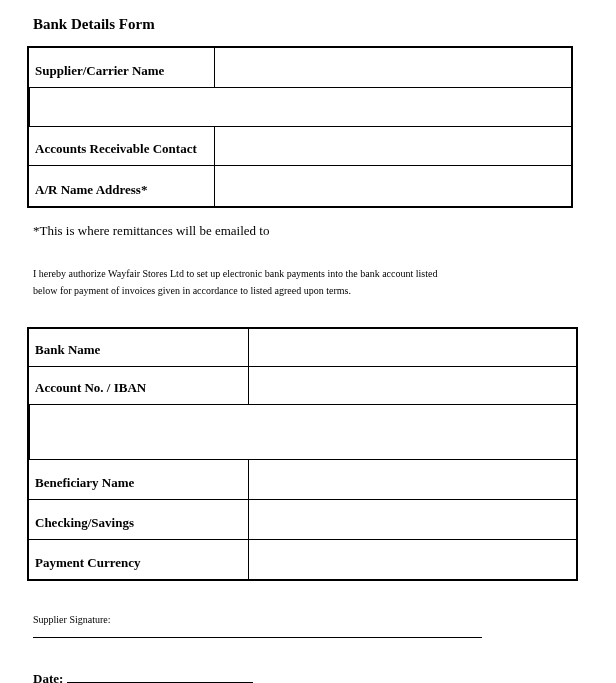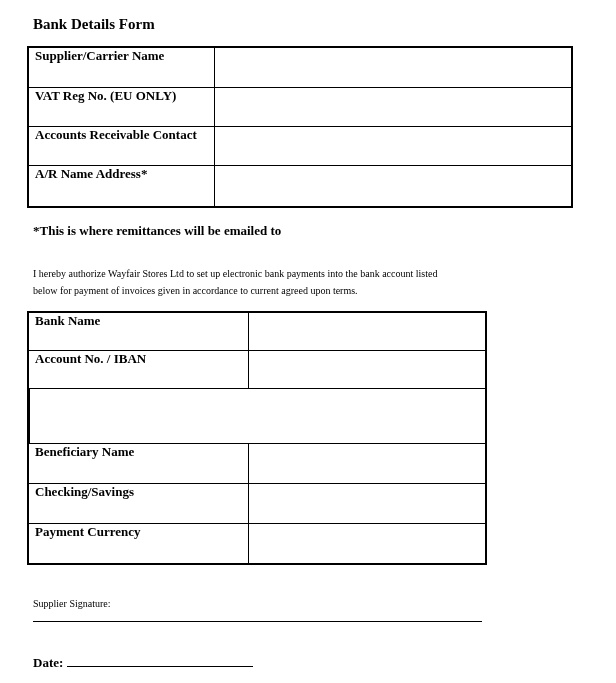--- a/index.html
+++ b/index.html
@@ -4,32 +4,32 @@
 <style>
   * { margin: 0; padding: 0; box-sizing: border-box; }
   html, body { width: 616px; height: 683px; background: #ffffff; overflow: hidden; }
   body { font-family: "Liberation Serif", "DejaVu Serif", serif; color: #000000; }
   .page { position: relative; width: 616px; height: 683px; background: #ffffff; }
 
   .doc-title { margin: 16px 0 0 33px; font-size: 15px; font-weight: bold; line-height: 16px; }
 
   .form-table { margin-left: 27px; border: 2px solid #000000; background: #ffffff; }
   .t1 { margin-top: 14px; width: 546px; }
-  .t2 { margin-top: 12px; width: 460px; }
+  .t2 { margin-top: 28px; width: 551px; }
   .trow { display: flex; border-bottom: 1.5px solid #000000; }
   .trow:last-child { border-bottom: none; }
-  .label-cell { display: flex; align-items: flex-start; padding: 0 4px 9px 6px; }
+  .label-cell { display: flex; align-items: flex-end; padding: 0 4px 9px 6px; }
   .t1 .label-cell { width: 185px; }
   .t2 .label-cell { width: 219px; }
   .value-cell { flex: 1; border-left: 1.5px solid #000000; }
   .cell-label { font-size: 13px; font-weight: bold; line-height: 15px; white-space: nowrap; }
   .cell-label.two-line { white-space: normal; max-width: 196px; }
   .r40 { height: 40px; } .r39 { height: 39px; } .r38 { height: 38px; } .r55 { height: 55px; }
 
-  .note { margin: 15px 0 0 33px; font-size: 13px; font-weight: bold; line-height: 16px; }
+  .note { margin: 15px 0 0 33px; font-size: 13px; font-weight: normal; line-height: 16px; }
 
   .auth-para { margin: 26px 0 0 33px; width: 560px; font-size: 10px; line-height: 17px; }
 
   .sig-label { margin: 31px 0 0 33px; font-size: 10px; font-weight: normal; line-height: 16px; }
   .sig-line { margin: 9px 0 0 33px; width: 449px; height: 0; border-top: 1.5px solid #000000; }
 
   .date-row { margin: 31px 0 0 33px; font-size: 13px; font-weight: bold; line-height: 18px; }
   .date-line { display: inline-block; width: 186px; height: 14px; border-bottom: 1.5px solid #000000; margin-left: 4px; }
 </style>
 </head>
@@ -40,44 +40,41 @@
   <div class="doc-title">Bank Details Form</div>
 
   <div class="form-table t1">
     <div class="trow r40">
       <div class="label-cell">
         <span class="cell-label">Supplier/Carrier Name</span>
       </div>
       <div class="value-cell"></div>
     </div>
     <div class="trow r39">
-      <div class="label-cell">
-        <span class="cell-label">VAT Reg No. (EU ONLY)</span>
-      </div>
       <div class="value-cell"></div>
     </div>
     <div class="trow r39">
       <div class="label-cell">
         <span class="cell-label">Accounts Receivable Contact</span>
       </div>
       <div class="value-cell"></div>
     </div>
     <div class="trow r40">
       <div class="label-cell">
         <span class="cell-label">A/R Name Address*</span>
       </div>
       <div class="value-cell"></div>
     </div>
   </div>
 
   <div class="note">*This is where remittances will be emailed to</div>
 
   <div class="auth-para">
     <div>I hereby authorize Wayfair Stores Ltd to set up electronic bank payments into the bank account listed</div>
-    <div>below for payment of invoices given in accordance to current agreed upon terms.</div>
+    <div>below for payment of invoices given in accordance to listed agreed upon terms.</div>
   </div>
 
   <div class="form-table t2">
     <div class="trow r38">
       <div class="label-cell">
         <span class="cell-label">Bank Name</span>
       </div>
       <div class="value-cell"></div>
     </div>
     <div class="trow r38">

